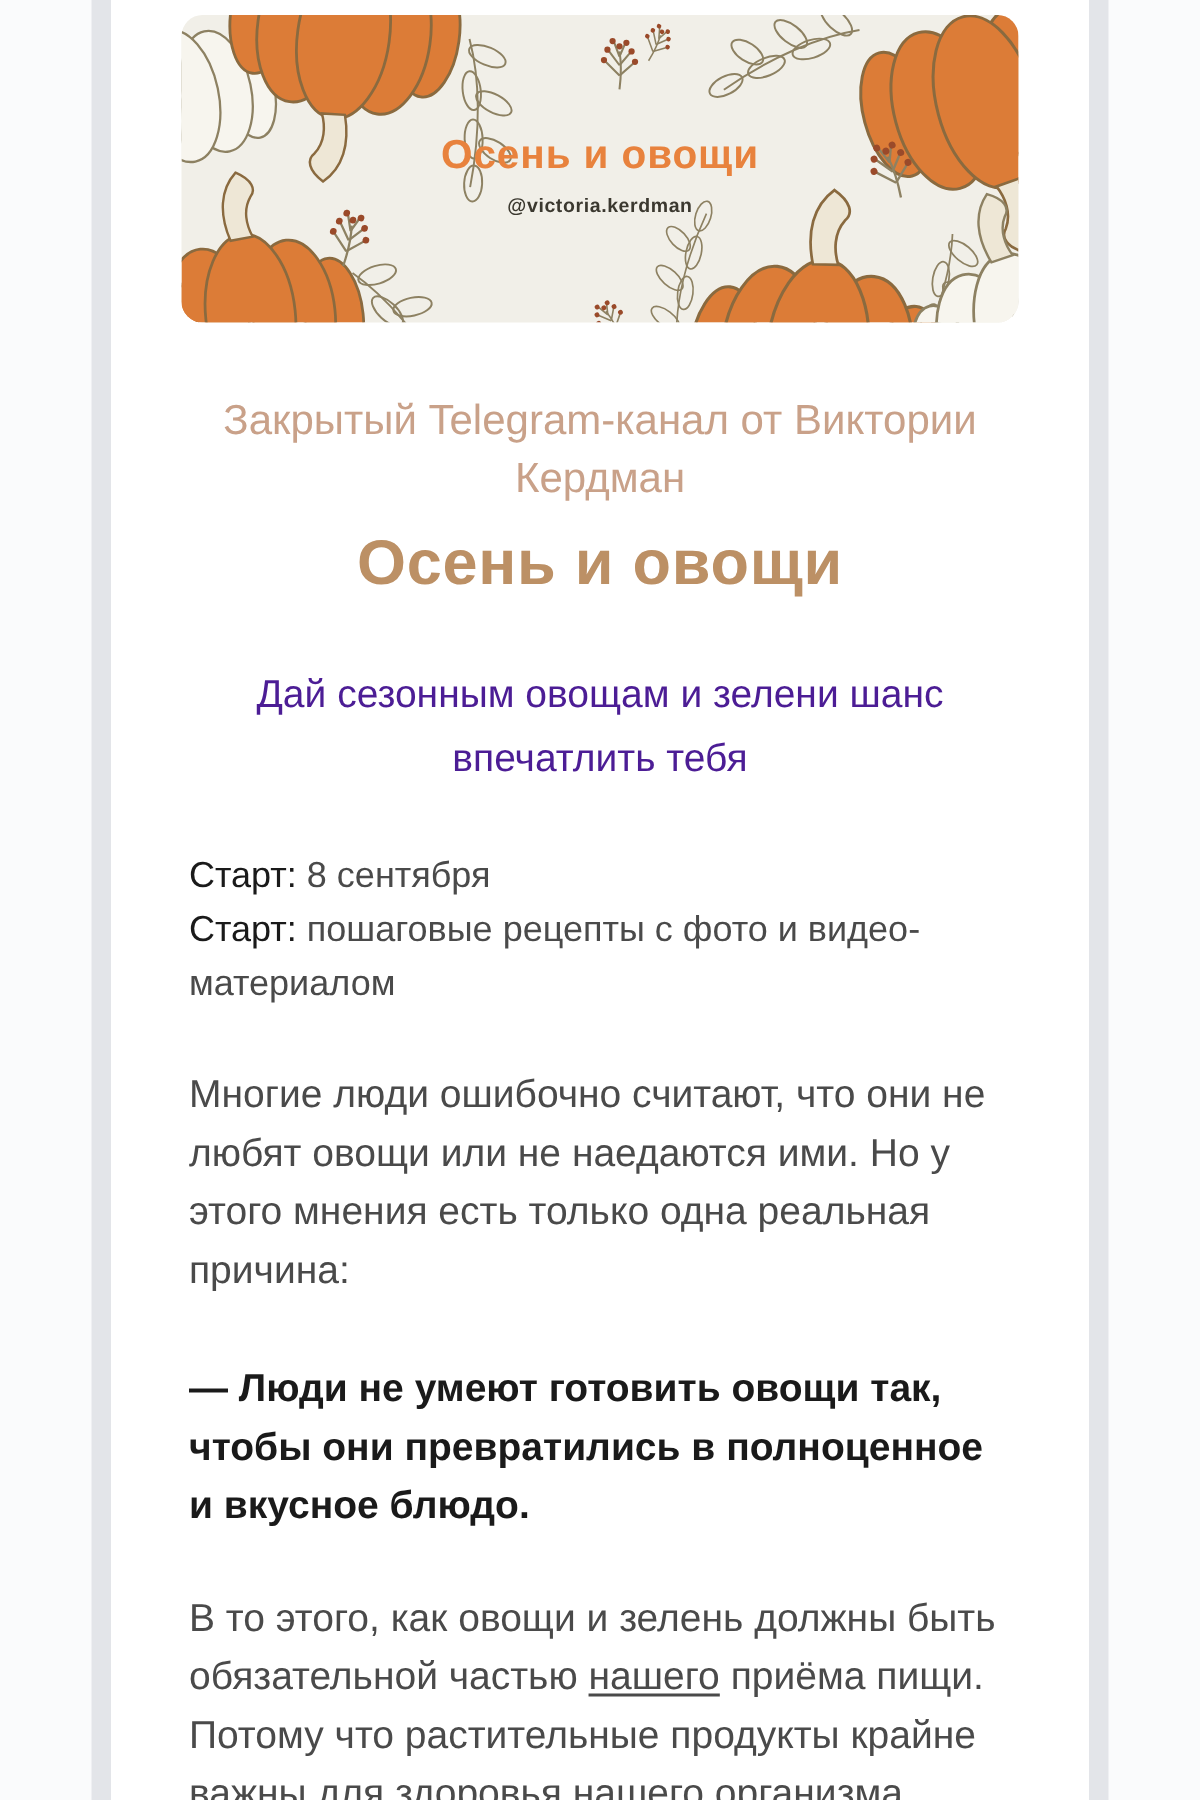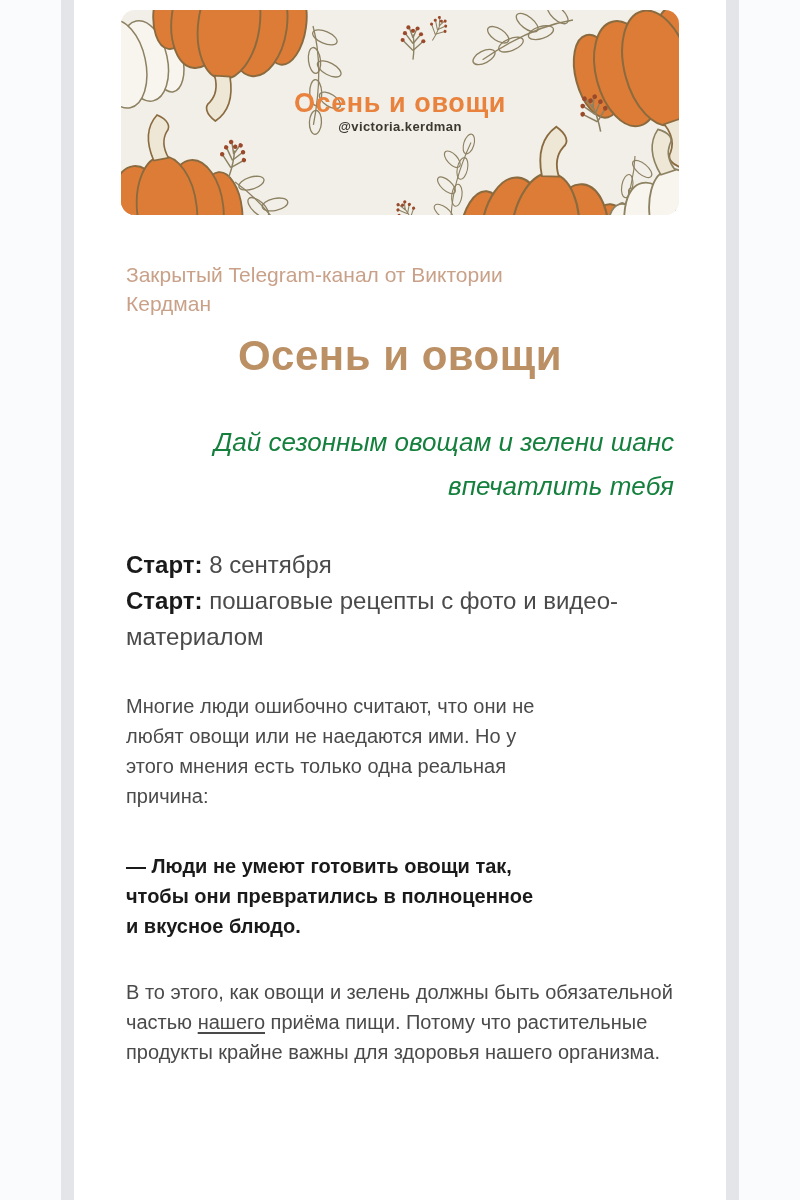--- a/index.html
+++ b/index.html
@@ -23,40 +23,40 @@
   .banner{
     position:relative;width:558px;height:205px;margin:0 auto;
     border-radius:14px;overflow:hidden;background:var(--banner_bg);
   }
   .banner svg{position:absolute;inset:0;display:block}
   .banner-text{position:absolute;left:0;right:0;top:78px;text-align:center;pointer-events:none}
   .banner-title{
     font-size:27px;font-weight:600;letter-spacing:.6px;color:var(--banner_title);
   }
   .banner-handle{
-    font-size:13px;font-weight:700;letter-spacing:.4px;color:var(--banner_handle);
+    margin-top:10px;font-size:13px;font-weight:700;letter-spacing:.4px;color:var(--banner_handle);
   }
 
   .content{width:548px;margin:0 auto;color:var(--body_text)}
   .pre{white-space:pre-line}
   .kicker{
-    margin:46px 0 0;text-align:left;color:var(--kicker);
-    font-size:21px;line-height:1.38;font-weight:400;
+    margin:46px 0 0;text-align:center;color:var(--kicker);
+    font-size:28px;line-height:1.38;font-weight:400;
   }
   .page-title{
     margin:12px 0 0;text-align:center;color:var(--heading);
     font-size:42px;line-height:1.2;font-weight:700;letter-spacing:.5px;
   }
   .lede{
-    margin:40px 0 0;text-align:right;font-style:italic;
-    font-size:26px;line-height:1.68;color:#15803d;
+    margin:40px 0 0;text-align:center;
+    font-size:26px;line-height:1.68;color:#4c1d95;
   }
   .details{margin:38px 0 0;font-size:24px;line-height:1.5}
-  .details .lbl{font-weight:700;color:var(--strong_text)}
-  .para{margin:36px 0 0;font-size:20px;line-height:1.5}
+  .details .lbl{font-weight:400;color:var(--strong_text)}
+  .para{margin:36px 0 0;font-size:26px;line-height:1.5}
   .para.strong{font-weight:700;color:var(--strong_text);margin-top:40px}
   .para.last{margin-top:36px}
   .u{text-decoration:underline;text-underline-offset:3px}
 </style>
 </head>
 <body>
 
 <div class="gutter">
   <div class="card">
 

